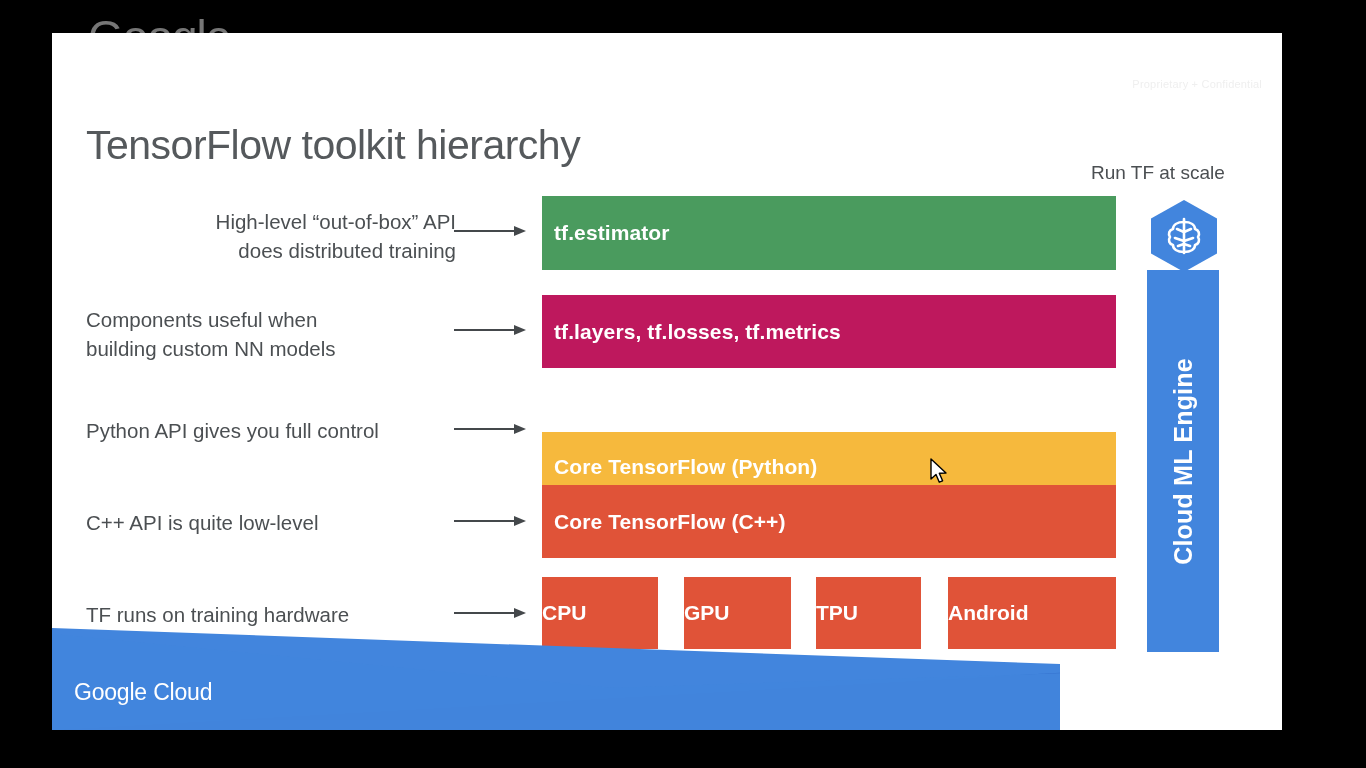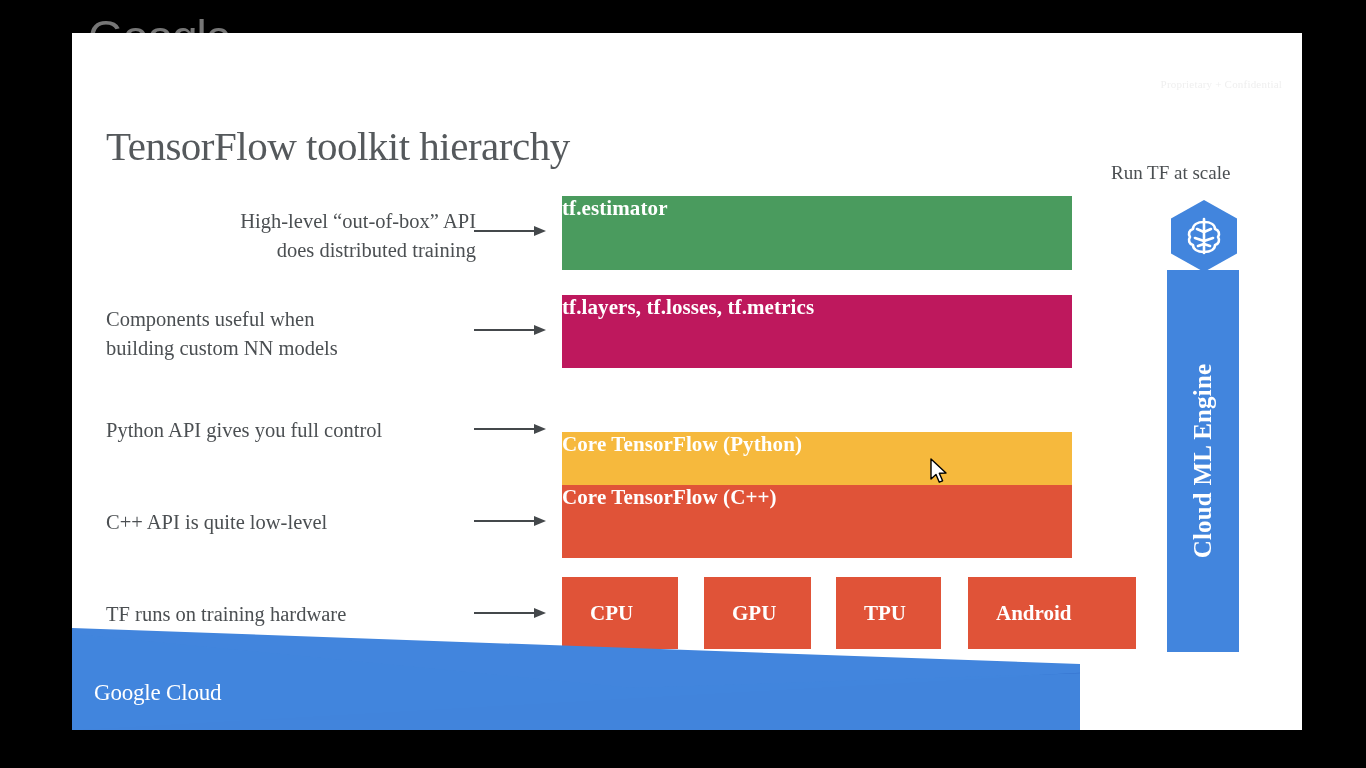--- a/index.html
+++ b/index.html
@@ -36,28 +36,27 @@
     color: #d8d8d8;
     opacity: .55;
     font-family: "Liberation Sans", sans-serif;
     z-index: 1;
     user-select: none;
   }
 
   
   #slide {
     position: absolute;
-    left: 72px;
+    left: 52px;
     top: 33px;
     width: 1230px;
     height: 697px;
     background: #ffffff;
     overflow: hidden;
     z-index: 2;
-    font-family: Liberation Serif, serif;
   }
 
   #confidential {
     position: absolute;
     right: 20px;
     top: 45px;
     font-size: 11px;
     color: #efefef;
     letter-spacing: .2px;
     white-space: nowrap;
@@ -107,40 +106,41 @@
     width: 0; height: 0;
     border-top: 5.5px solid transparent;
     border-bottom: 5.5px solid transparent;
     border-left: 12px solid #44484b;
   }
 
   
   .bar {
     position: absolute;
     left: 490px;
-    width: 510px;
+    width: 574px;
     display: flex;
-    align-items: flex-start;
+    align-items: center;
     box-sizing: border-box;
+    padding-left: 12px;
   }
   .bar-label {
     font-size: 21px;
     font-weight: bold;
     color: #ffffff;
     white-space: nowrap;
     letter-spacing: .1px;
   }
 
   
   .hwbox {
     position: absolute;
     display: flex;
     align-items: center;
     box-sizing: border-box;
-    padding-left: 28px;
+    padding-left: 0;
   }
   .hw-label {
     font-size: 21px;
     font-weight: bold;
     color: #ffffff;
     white-space: nowrap;
   }
 
   
   #scale-caption {

